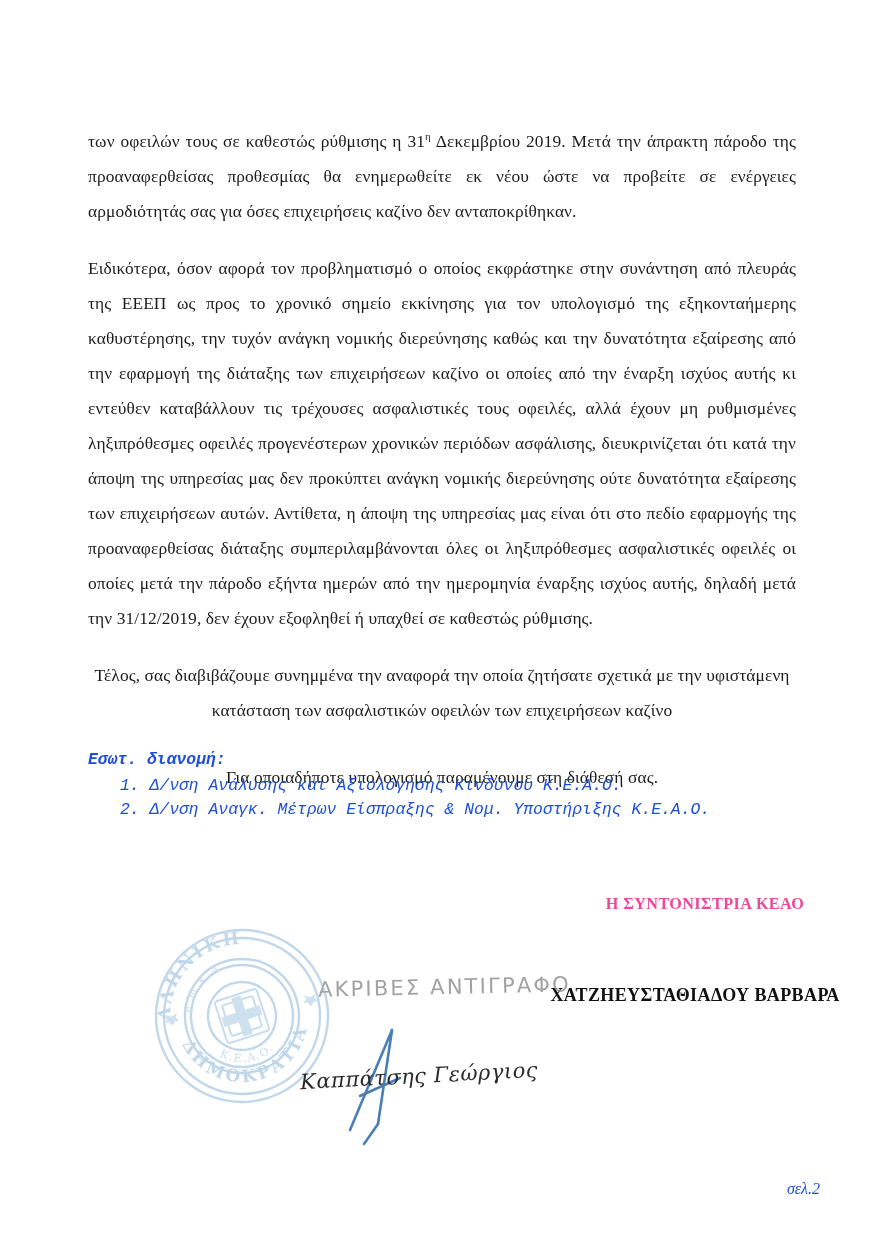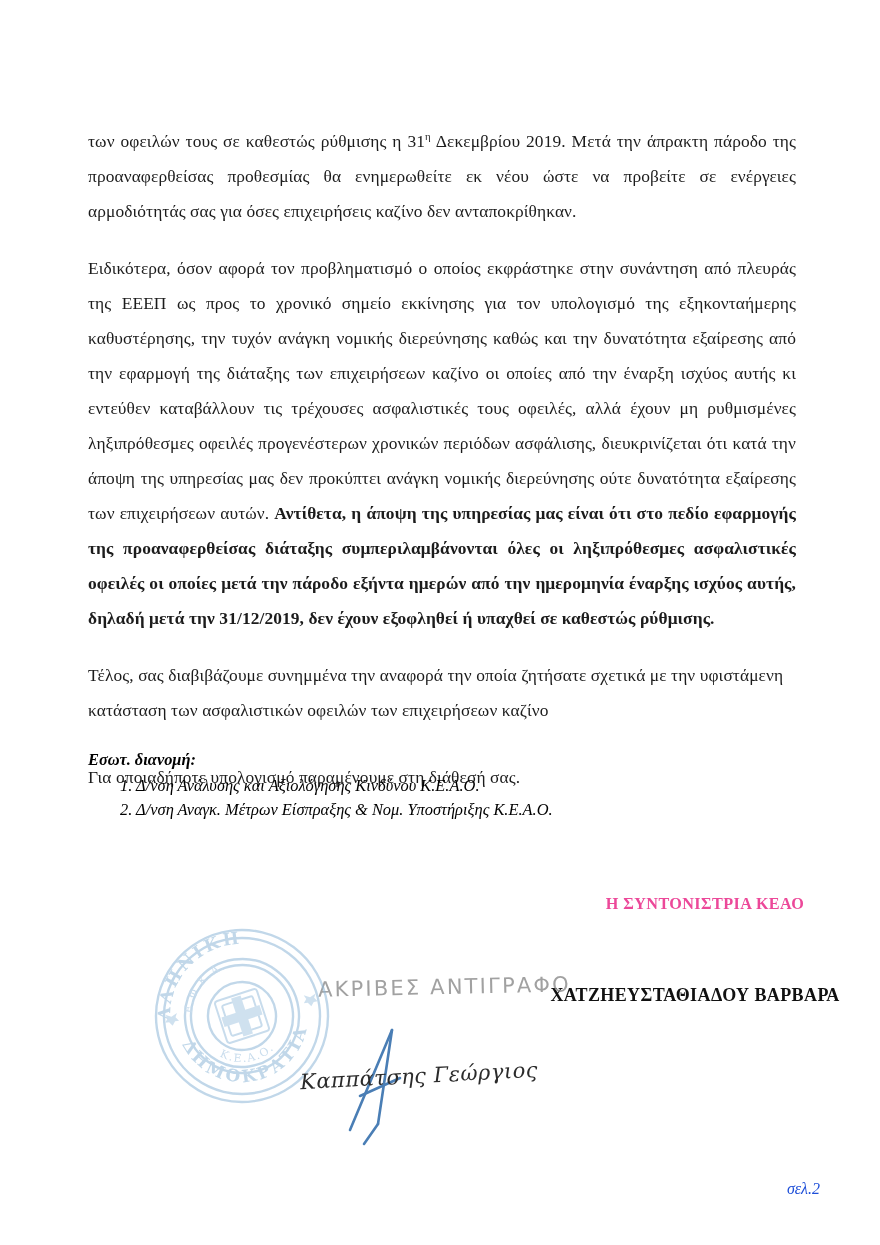--- a/index.html
+++ b/index.html
@@ -25,42 +25,43 @@
   p.para {
     margin: 0 0 22px 0;
     font-size: 17.4px;
     line-height: 35px;
     text-align: justify;
     text-justify: inter-word;
     color: #1c1c1c;
     letter-spacing: 0.1px;
   }
   p.para.last-left {
-    text-align: left;
+    text-align: center;
   }
   .bold {
-    font-weight: bold;
+    font-weight: normal;
   }
   sup.ord {
     font-size: 0.62em;
     vertical-align: super;
     line-height: 0;
   }
   .spacer-sm { height: 10px; }
 
   
   .distribution {
     position: absolute;
     left: 88px;
     top: 748px;
     width: 560px;
     font-style: italic;
     font-size: 16.4px;
     line-height: 24px;
-    color: #000000;
+    color: #1d4ed8;
+    font-family: Liberation Mono, monospace;
   }
   .distribution .dist-title {
     font-weight: bold;
     font-style: italic;
     margin-bottom: 2px;
   }
   .distribution .dist-item {
     white-space: nowrap;
     margin-left: 32px;
   }

